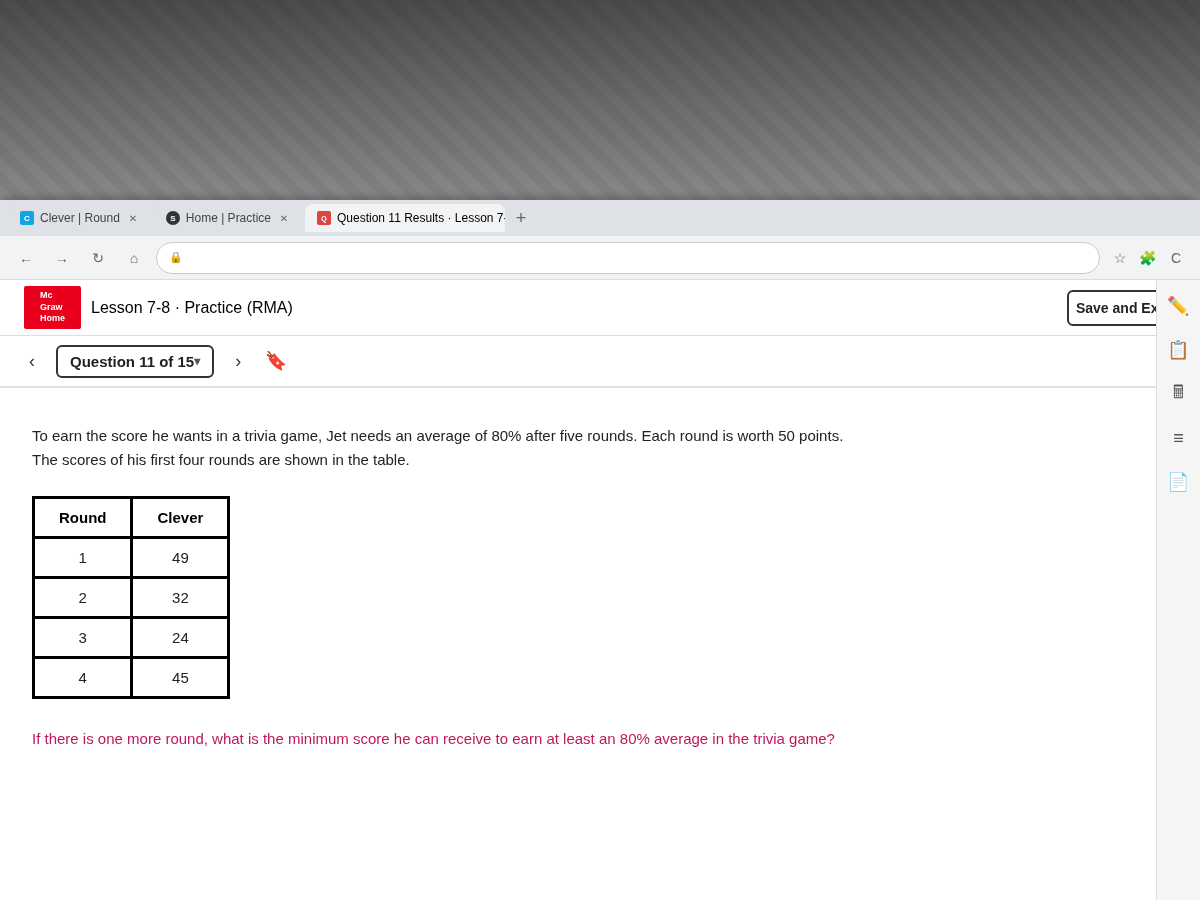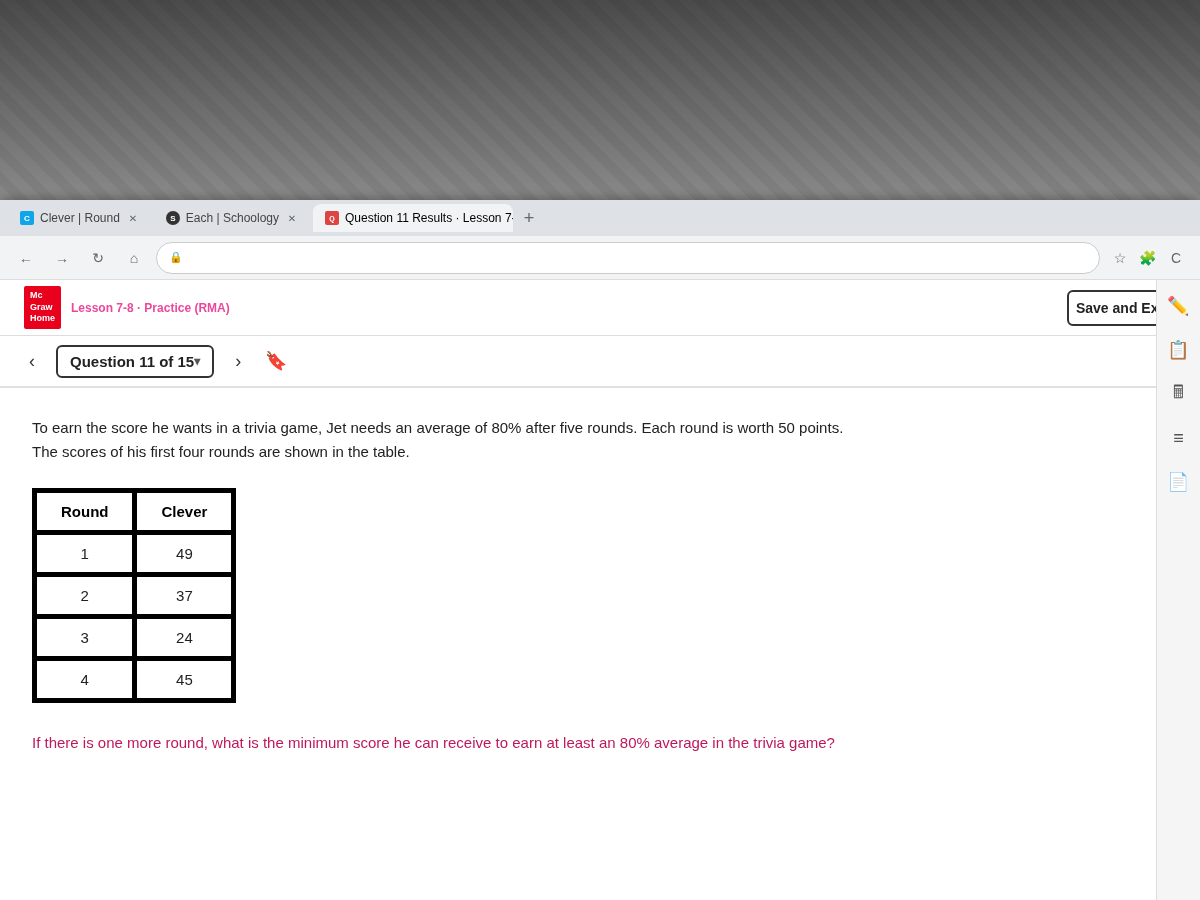--- a/index.html
+++ b/index.html
@@ -139,28 +139,28 @@
     .brand-logo {
       display: flex;
       align-items: center;
       gap: 10px;
     }
     .logo-box {
       background: #e8001d;
       color: white;
       font-size: 9px;
       font-weight: bold;
-      padding: 4px 6px;
+      padding: 4px 16px;
       line-height: 1.3;
       border-radius: 2px;
     }
     .lesson-title {
-      font-size: 12px;
-      font-weight: bold;
-      color: #ec4899;
+      font-size: 16px;
+      font-weight: normal;
+      color: #000000;
     }
     .save-exit-btn {
       background: #fff;
       border: 2px solid #333;
       border-radius: 6px;
       padding: 8px 7px;
       font-size: 14px;
       font-weight: 600;
       color: #222;
       cursor: pointer;
@@ -211,42 +211,42 @@
     .bookmark-btn {
       width: 28px; height: 28px;
       display: flex; align-items: center; justify-content: center;
       font-size: 18px;
       color: #555;
       cursor: pointer;
     }
 
     
     .question-content {
-      padding: 28px 32px;
+      padding: 36px 32px;
       background: #fff;
       margin: 0;
       height: calc(900px - 200px - 80px - 56px - 52px);
       overflow-y: auto;
     }
 
     .question-text {
       font-size: 15px;
       color: #222;
       line-height: 1.6;
       margin-bottom: 24px;
       max-width: 820px;
     }
 
     
     .data-table {
       border-collapse: collapse;
       margin-bottom: 28px;
     }
     .data-table th, .data-table td {
-      border: 5px solid #000000;
+      border: 3px solid #000000;
       padding: 10px 24px;
       text-align: center;
       font-size: 15px;
       min-width: 80px;
     }
     .data-table th {
       font-weight: bold;
       background: #fff;
     }
     .data-table td {
@@ -322,21 +322,21 @@
   <div class="tab-bar">
 
     <div class="tab">
       <div class="clever-icon">C</div>
       <span>Clever | Round</span>
       <div class="tab-close">✕</div>
     </div>
 
     <div class="tab">
       <div class="schoology-icon">S</div>
-      <span>Each | Schoology</span>
+      <span>Home | Practice</span>
       <div class="tab-close">✕</div>
     </div>
 
     <div class="tab active">
       <div class="question-tab-icon">Q</div>
       <span>Question 11 Results · Lesson 7-8</span>
 
     </div>
 
     <div class="tab-add">+</div>
@@ -393,21 +393,21 @@
             <th>Clever</th>
           </tr>
         </thead>
         <tbody id="table-body">
         <tr>
               <td>1</td>
               <td>49</td>
             </tr>
             <tr>
               <td>2</td>
-              <td>37</td>
+              <td>32</td>
             </tr>
             <tr>
               <td>3</td>
               <td>24</td>
             </tr>
             <tr>
               <td>4</td>
               <td>45</td>
             </tr>
           </tbody>

